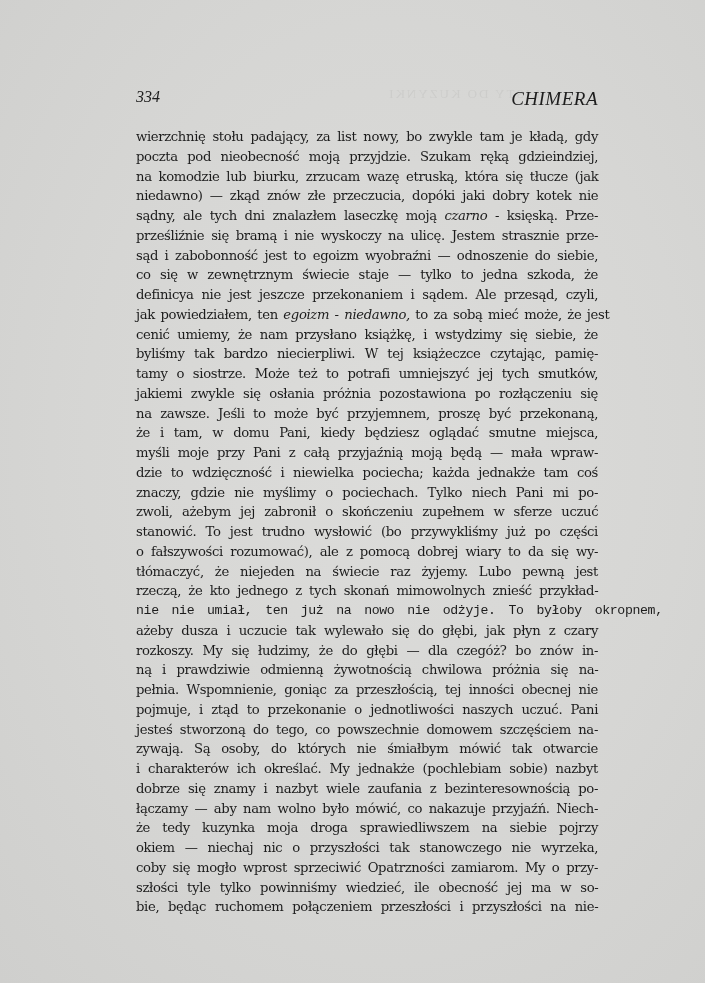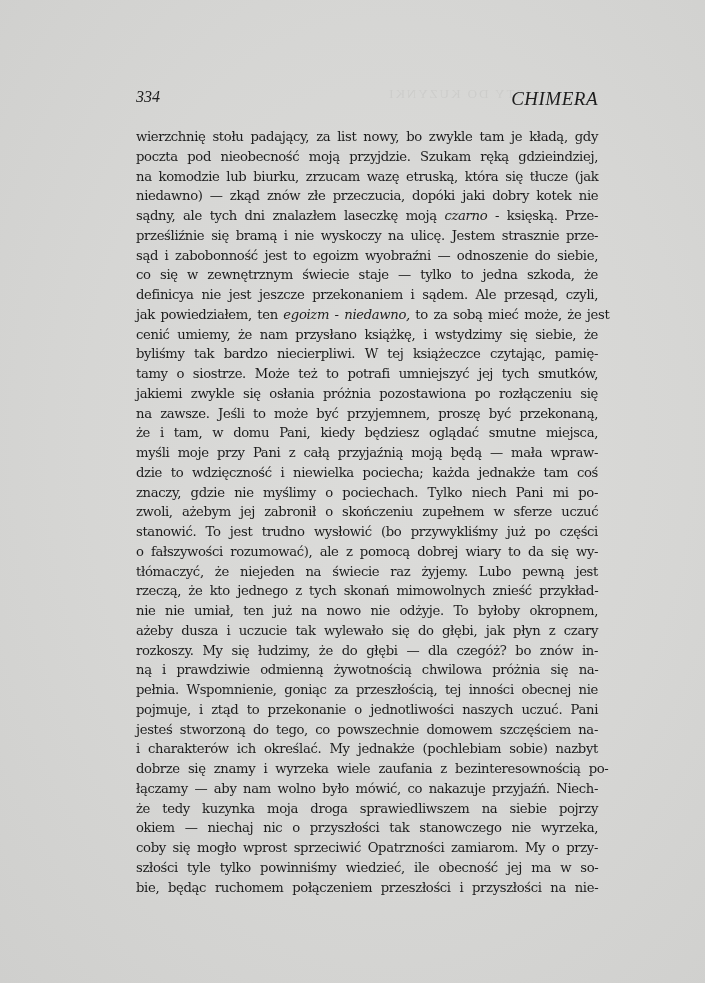--- a/index.html
+++ b/index.html
@@ -109,29 +109,30 @@
       <span class="line" style="display: block; word-spacing: 4.1px;"><span>na zawsze.  Jeśli to może być przyjemnem, proszę być przekonaną,</span></span>
       <span class="line" style="display: block; word-spacing: 6.1px;"><span>że i tam, w domu Pani, kiedy będziesz oglądać smutne miejsca,</span></span>
       <span class="line" style="display: block; word-spacing: 4.40909px;"><span>myśli moje przy Pani z całą przyjaźnią moją będą — mała wpraw-</span></span>
       <span class="line" style="display: block; word-spacing: 4.83333px;"><span>dzie to wdzięczność i niewielka pociecha; każda jednakże tam coś</span></span>
       <span class="line" style="display: block; word-spacing: 5.04545px;"><span>znaczy, gdzie nie myślimy o pociechach.  Tylko niech Pani mi po-</span></span>
       <span class="line" style="display: block; word-spacing: 5.38889px;"><span>zwoli, ażebym jej zabronił o skończeniu zupełnem w sferze uczuć</span></span>
       <span class="line" style="display: block; word-spacing: 4.8px;"><span>stanowić.  To jest trudno wysłowić (bo przywykliśmy już po części</span></span>
       <span class="line" style="display: block; word-spacing: 3.5px;"><span>o fałszywości rozumować), ale z pomocą dobrej wiary to da się wy-</span></span>
       <span class="line" style="display: block; word-spacing: 6.5px;"><span>tłómaczyć, że niejeden na świecie raz żyjemy.  Lubo pewną jest</span></span>
       <span class="line" style="display: block; word-spacing: 3.5px;"><span>rzeczą, że kto jednego z tych skonań mimowolnych znieść przykład-</span></span>
-      <span class="line" style="display: block; word-spacing: 5.25px;"><span>nie nie umiał, ten już na nowo nie odżyje.  To byłoby okropnem,</span></span>
+      <span class="line" style="display: block; word-spacing: 5.25px; font-family: Liberation Mono, monospace;"><span>nie nie umiał, ten już na nowo nie odżyje.  To byłoby okropnem,</span></span>
       <span class="line" style="display: block; word-spacing: 4.58333px;"><span>ażeby dusza i uczucie tak wylewało się do głębi, jak płyn z czary</span></span>
       <span class="line" style="display: block; word-spacing: 4.21429px;"><span>rozkoszy.  My się łudzimy, że do głębi — dla czegóż?  bo znów in-</span></span>
       <span class="line" style="display: block; word-spacing: 6.625px;"><span>ną i prawdziwie odmienną żywotnością chwilowa próżnia się na-</span></span>
       <span class="line" style="display: block; word-spacing: 3.75px;"><span>pełnia. Wspomnienie, goniąc za przeszłością, tej inności obecnej nie</span></span>
       <span class="line" style="display: block; word-spacing: 4px;"><span>pojmuje, i ztąd to przekonanie o jednotliwości naszych uczuć.  Pani</span></span>
       <span class="line" style="display: block; word-spacing: 3.5px;"><span>jesteś stworzoną do tego, co powszechnie domowem szczęściem na-</span></span>
+      <span class="line" style="display: block; word-spacing: 6.3px;"><span>zywają.  Są osoby, do których nie śmiałbym mówić tak otwarcie</span></span>
       <span class="line" style="display: block; word-spacing: 3.72222px;"><span>i charakterów ich określać.  My jednakże (pochlebiam sobie) nazbyt</span></span>
-      <span class="line" style="display: block; word-spacing: 4.27778px;"><span>dobrze się znamy i wyrzeka wiele zaufania z bezinteresownością po-</span></span>
+      <span class="line" style="display: block; word-spacing: 4.27778px;"><span>dobrze się znamy i nazbyt wiele zaufania z bezinteresownością po-</span></span>
       <span class="line" style="display: block; word-spacing: 2.7px;"><span>łączamy — aby nam wolno było mówić, co nakazuje przyjaźń. Niech-</span></span>
       <span class="line" style="display: block; word-spacing: 8.375px;"><span>że tedy kuzynka moja droga sprawiedliwszem na siebie pojrzy</span></span>
       <span class="line" style="display: block; word-spacing: 6.05556px;"><span>okiem — niechaj nic o przyszłości tak stanowczego nie wyrzeka,</span></span>
       <span class="line" style="display: block; word-spacing: 2.83333px;"><span>coby się mogło wprost sprzeciwić Opatrzności zamiarom. My o przy-</span></span>
       <span class="line" style="display: block; word-spacing: 5.4px;"><span>szłości tyle tylko powinniśmy wiedzieć, ile obecność jej ma w so-</span></span>
       <span class="line last" style="display: block; word-spacing: 4.875px;"><span>bie, będąc ruchomem połączeniem przeszłości i przyszłości na nie-</span></span>
     </div>
 </div>
 
 </body></html>

